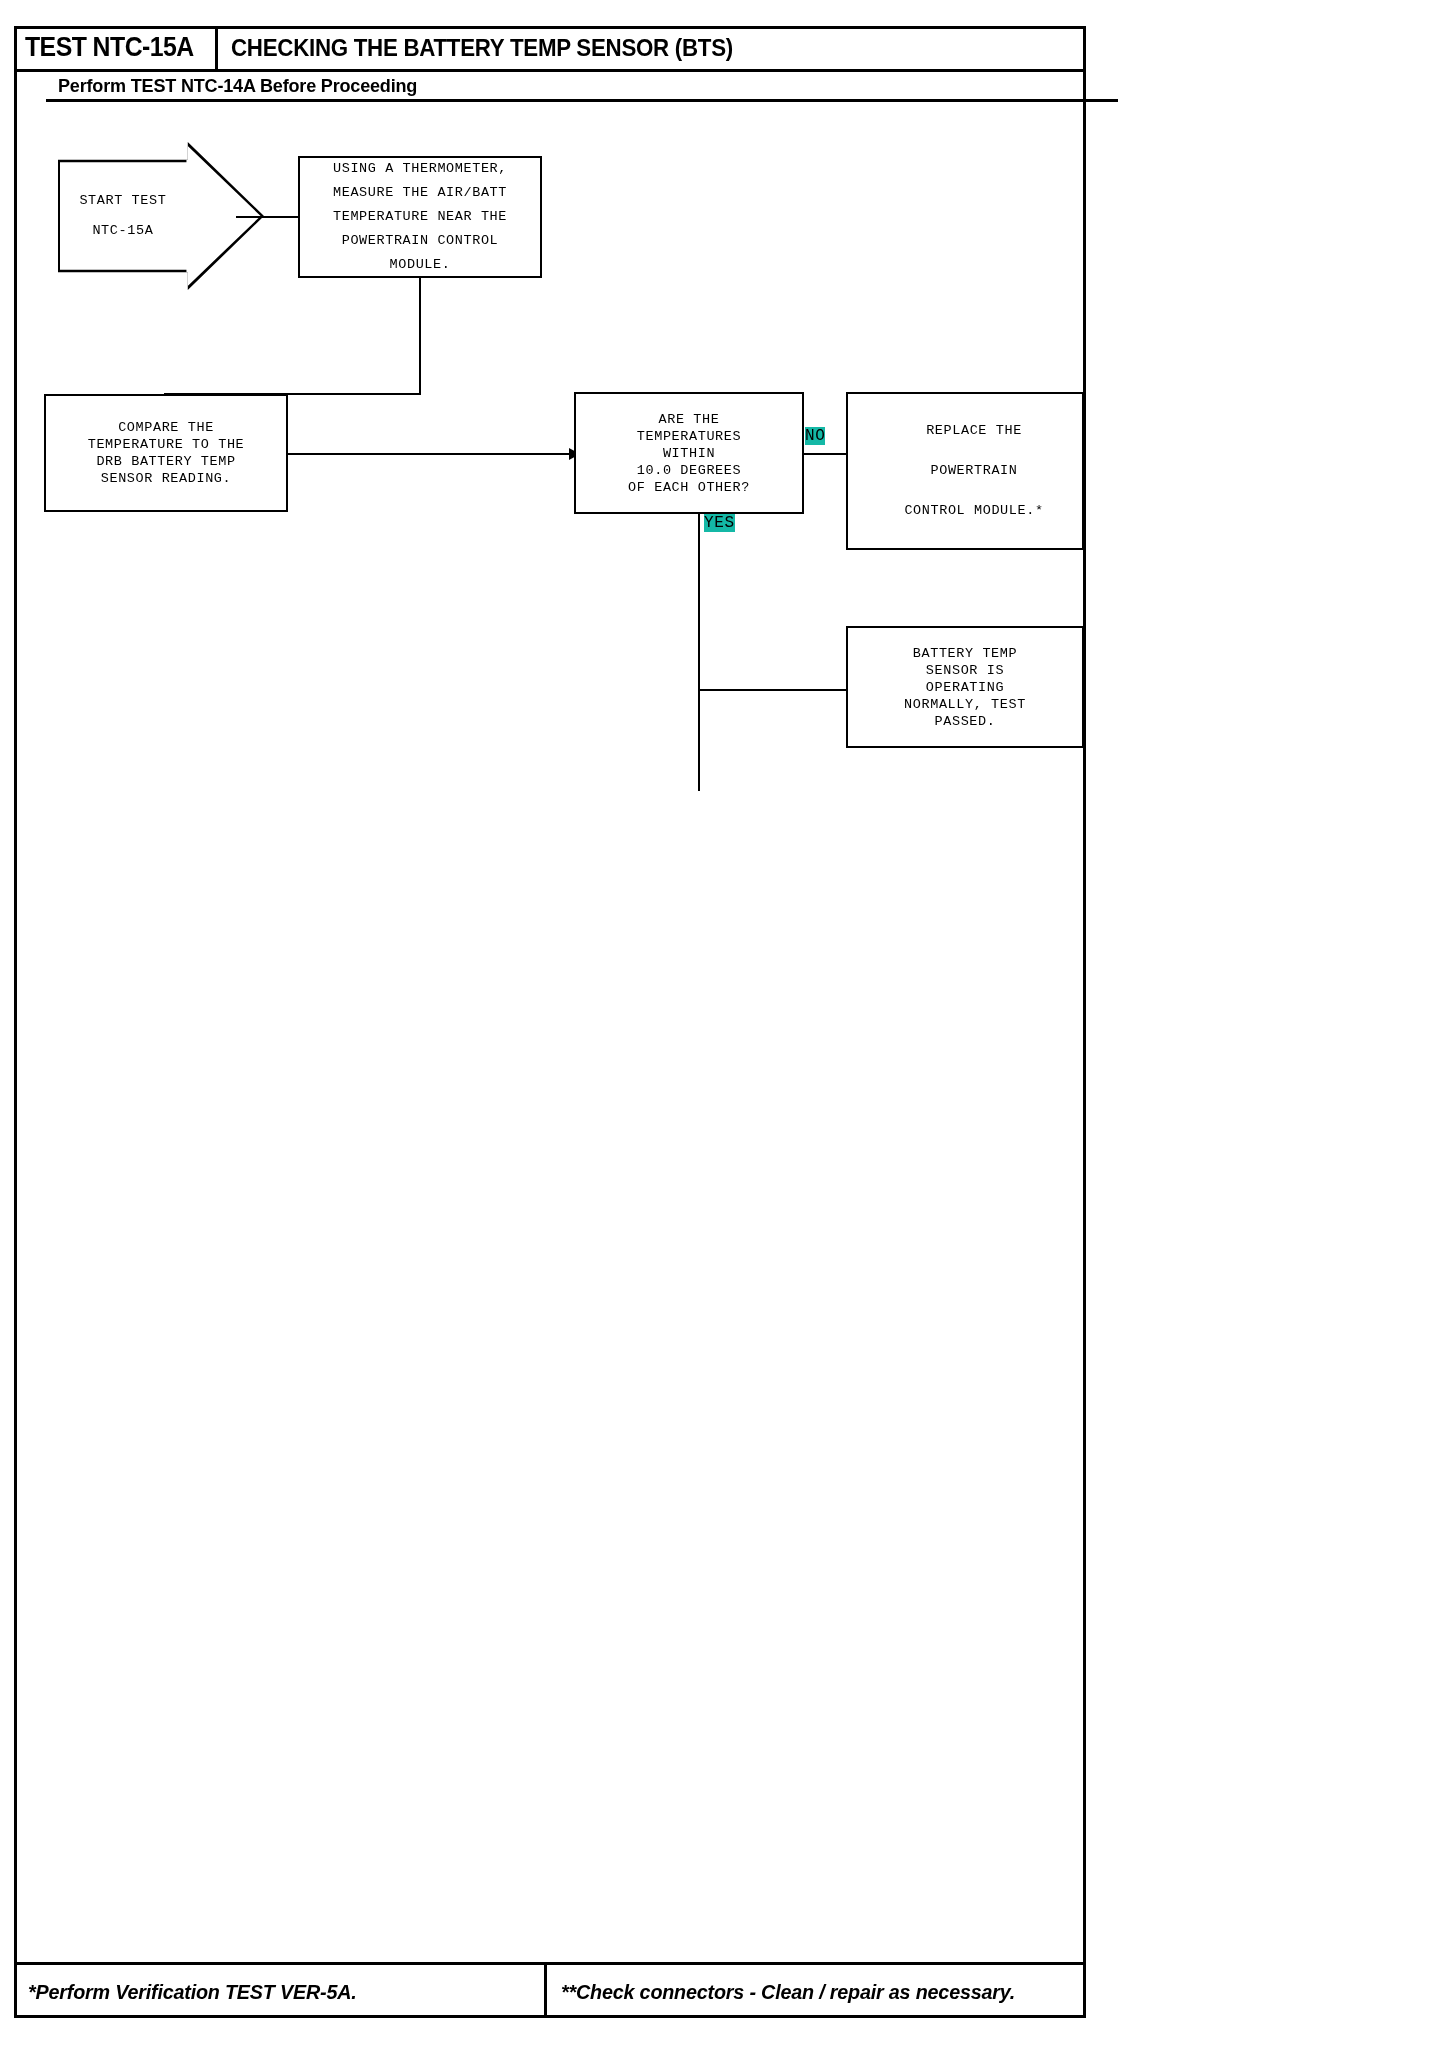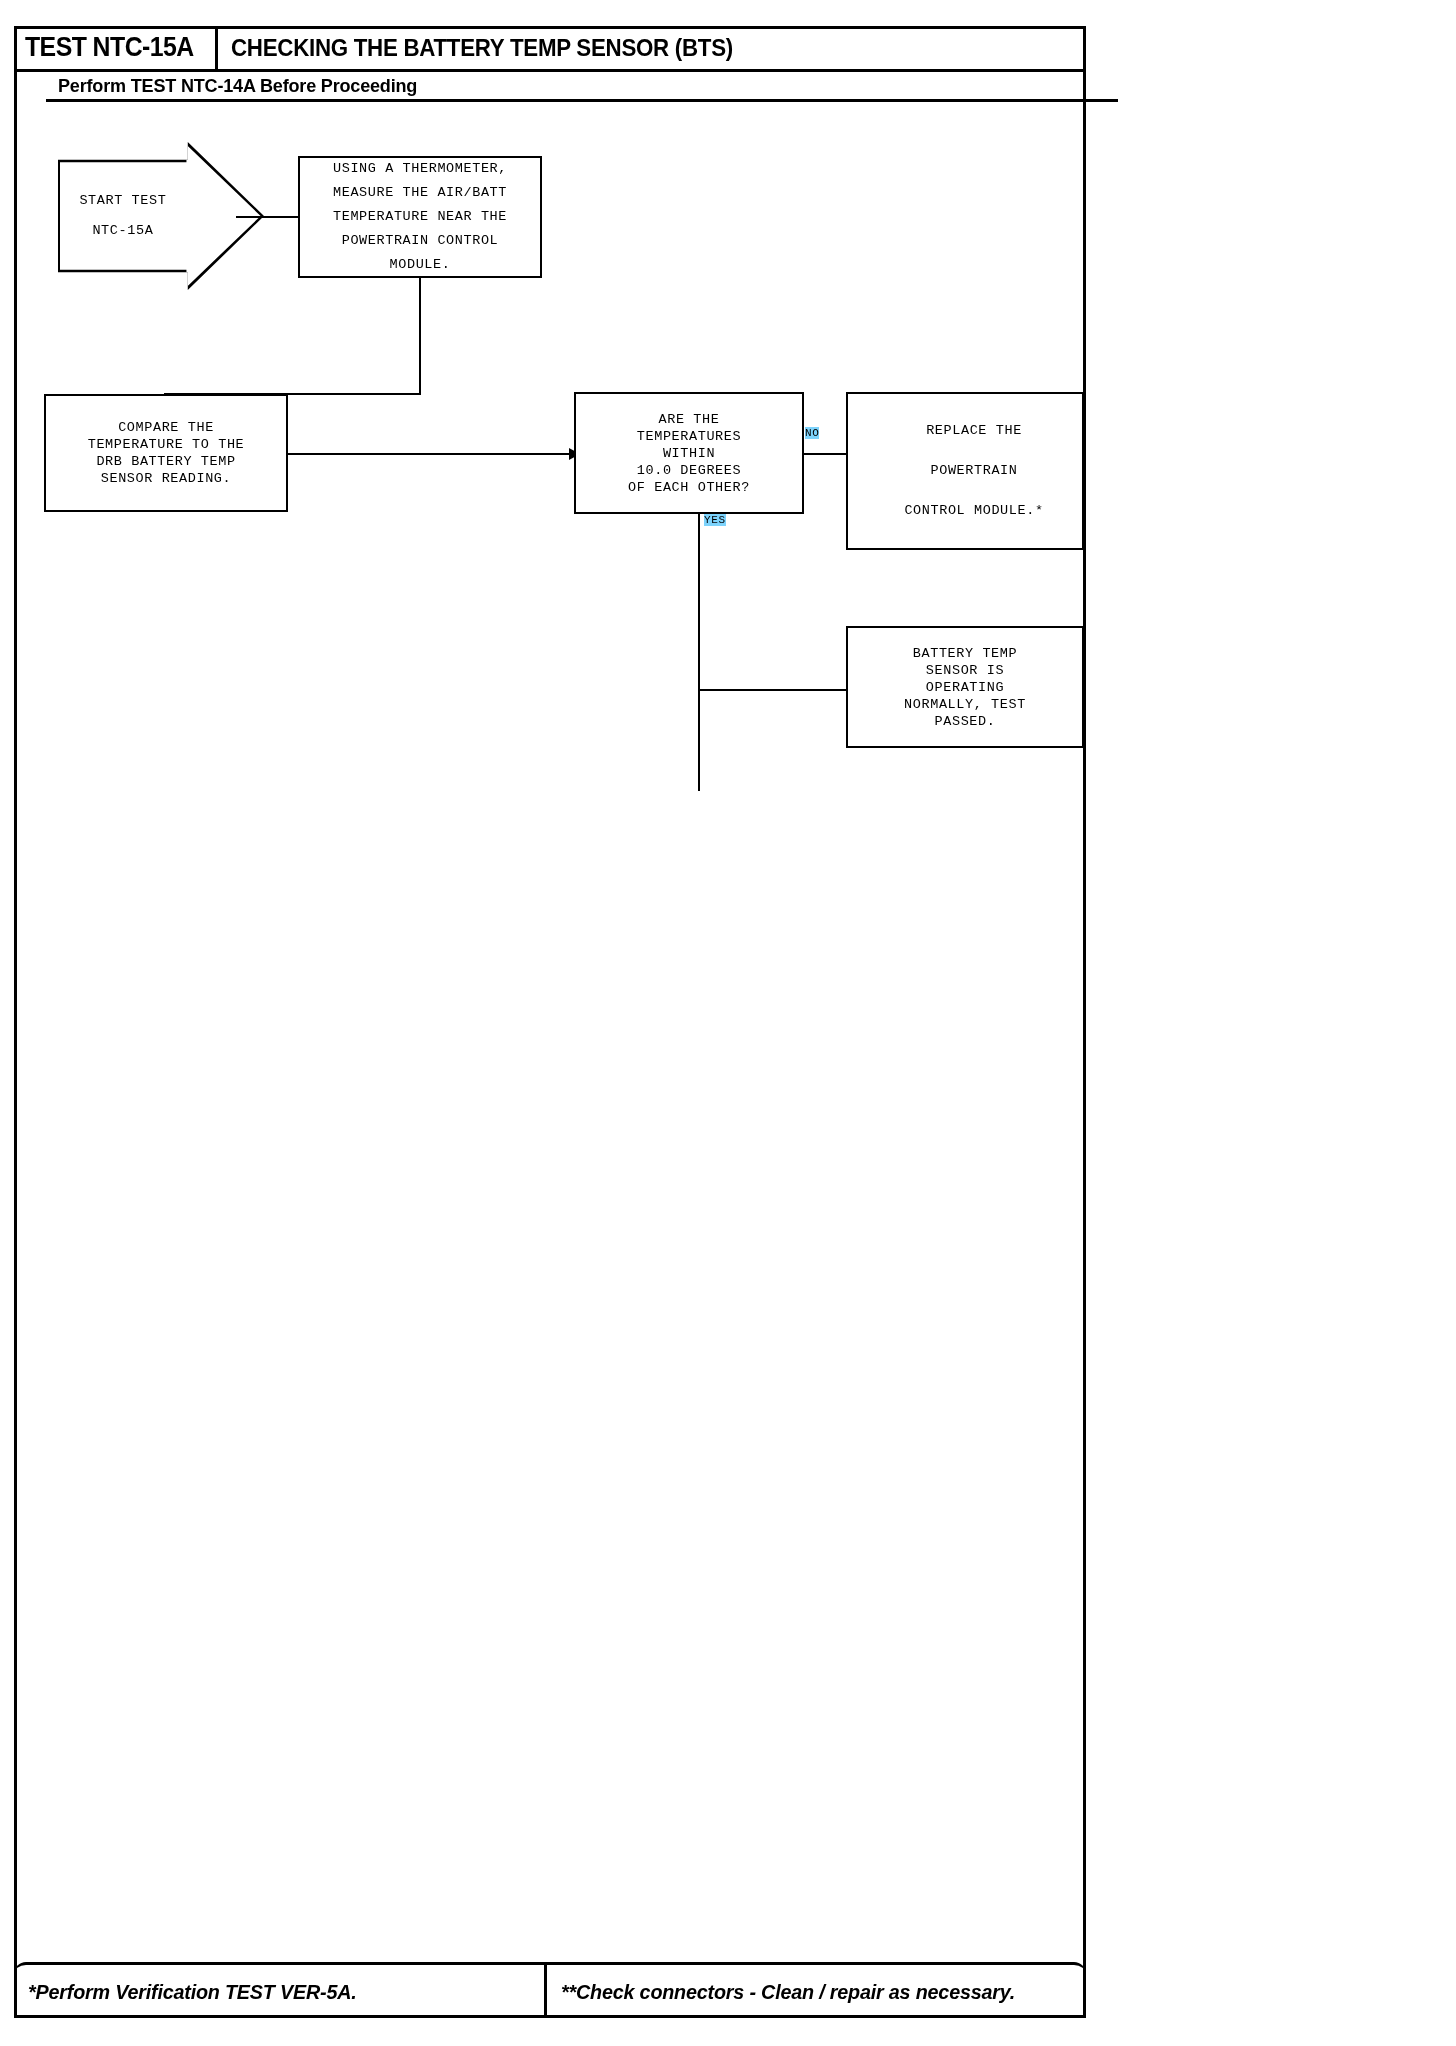--- a/index.html
+++ b/index.html
@@ -184,39 +184,38 @@
     position: absolute;
     width: 0;
     height: 0;
     border-left: 6px solid transparent;
     border-right: 6px solid transparent;
     border-top: 11px solid #000;
   }
   .edge-label {
     position: absolute;
     font-family: "Liberation Mono", "DejaVu Sans Mono", monospace;
-    font-size: 11px;
+    font-size: 16px;
     letter-spacing: 0.6px;
     color: #000;
-    background: #7dd3fc;
+    background: #14b8a6;
     white-space: nowrap;
   }
 
   
   .footer-row {
     position: absolute;
     left: 14px;
     top: 1962px;
     width: 1072px;
     height: 56px;
     box-sizing: border-box;
     border-top: 3px solid #000;
     display: flex;
     align-items: center;
-    border-radius: 12px;
   }
   .footer-left {
     width: 533px;
     height: 100%;
     border-right: 3px solid #000;
     box-sizing: border-box;
     display: flex;
     align-items: center;
   }
   .footer-right {

